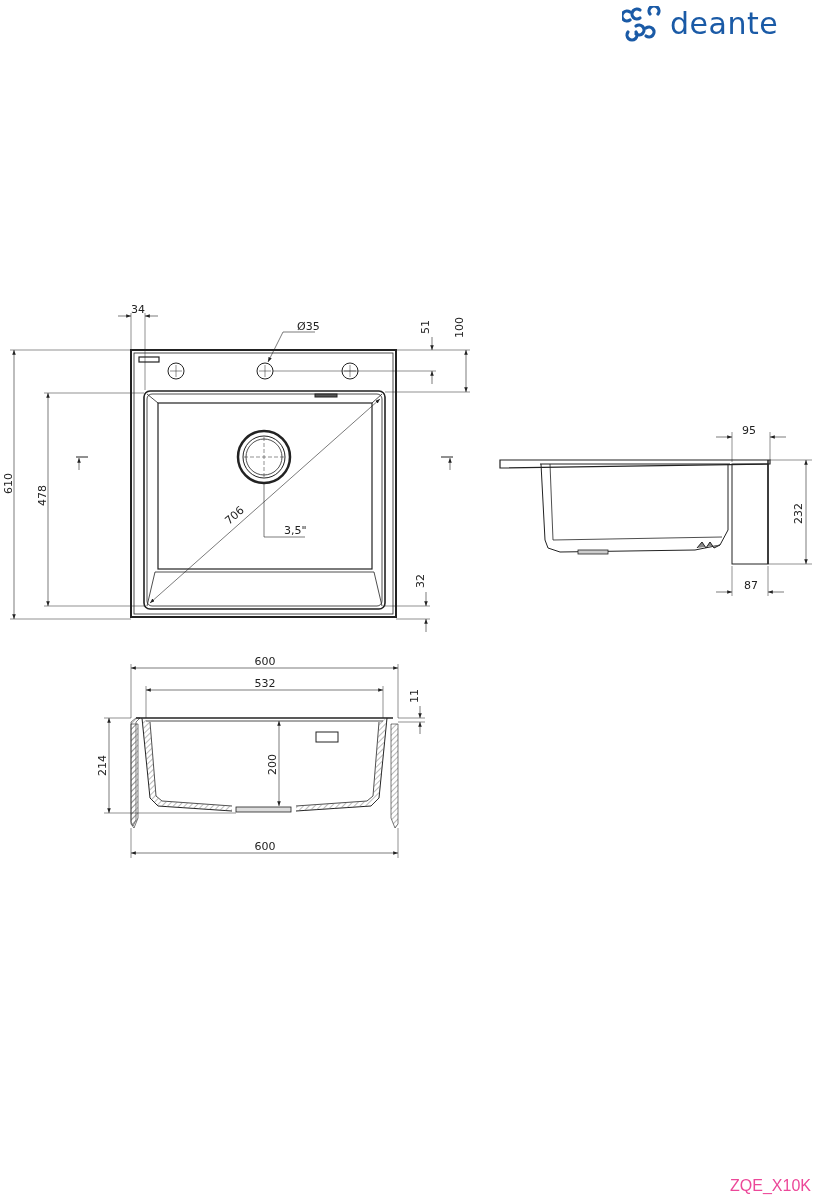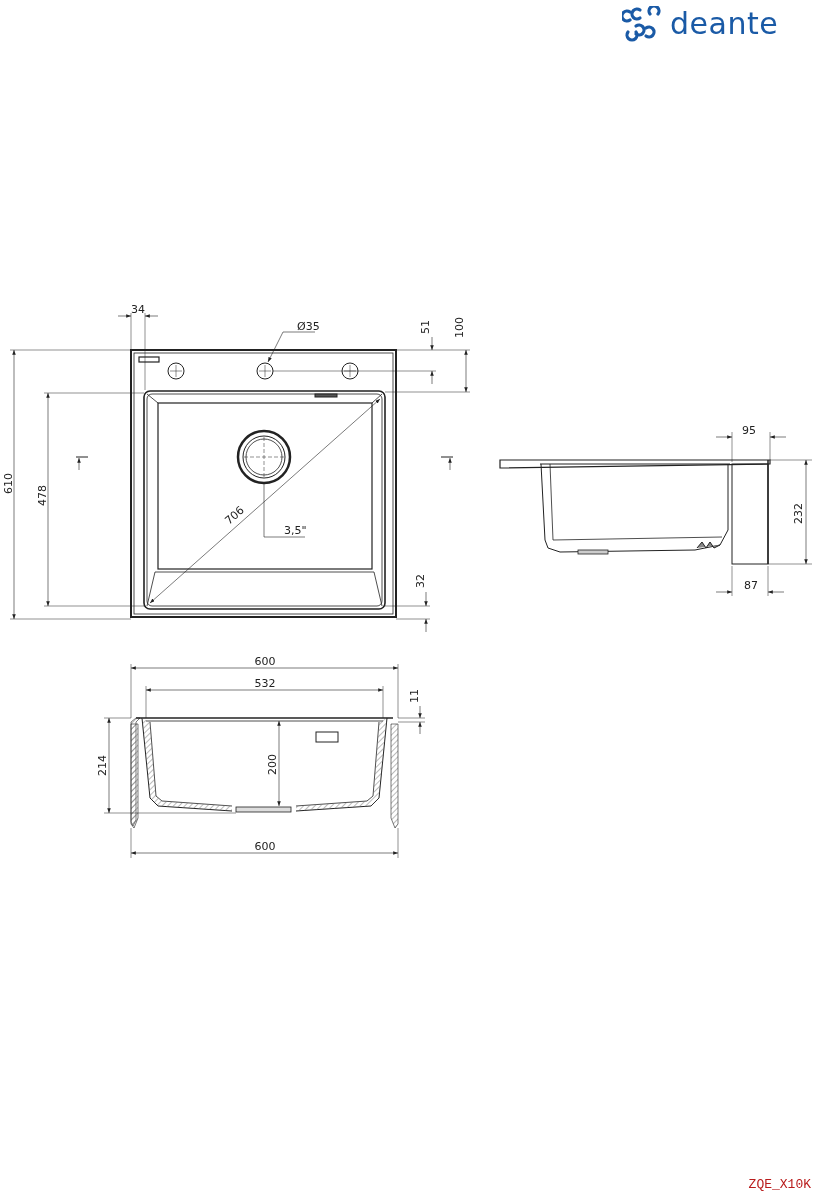--- a/index.html
+++ b/index.html
@@ -1,20 +1,20 @@
 <!DOCTYPE html>
 <html><head>
   <meta charset="utf-8">
   <style>
     html, body { margin: 0; padding: 0; background: #ffffff; }
     body { width: 827px; height: 1200px; position: relative; overflow: hidden; font-family: "DejaVu Sans", sans-serif; }
     .logo { position: absolute; left: 622px; top: 6px; height: 36px; display: flex; align-items: center; }
     .logo-mark { width: 42px; height: 36px; }
     .logo-text { font-family: "DejaVu Sans", sans-serif; font-size: 30px; color: #1a5aa6; letter-spacing: 0.5px; margin-left: 6px; line-height: 36px; }
-    .code { position: absolute; right: 16px; top: 1177px; font-family: Liberation Mono, monospace; font-size: 13px; color: #b91c1c; }
+    .code { position: absolute; right: 16px; top: 1177px; font-family: Liberation Sans, sans-serif; font-size: 16px; color: #ec4899; }
     svg.drawing { position: absolute; left: 0; top: 0; }
     .dim { font-family: "DejaVu Sans", sans-serif; font-size: 11px; fill: #222; }
   </style>
 </head>
 <body>
 
 <div class="logo">
   <svg class="logo-mark" viewBox="0 0 42 36">
     <g fill="none" stroke="#1a5aa6" stroke-width="3.2" stroke-linecap="round">
       <path d="M8 6 a5 5 0 1 0 0 8"></path>

